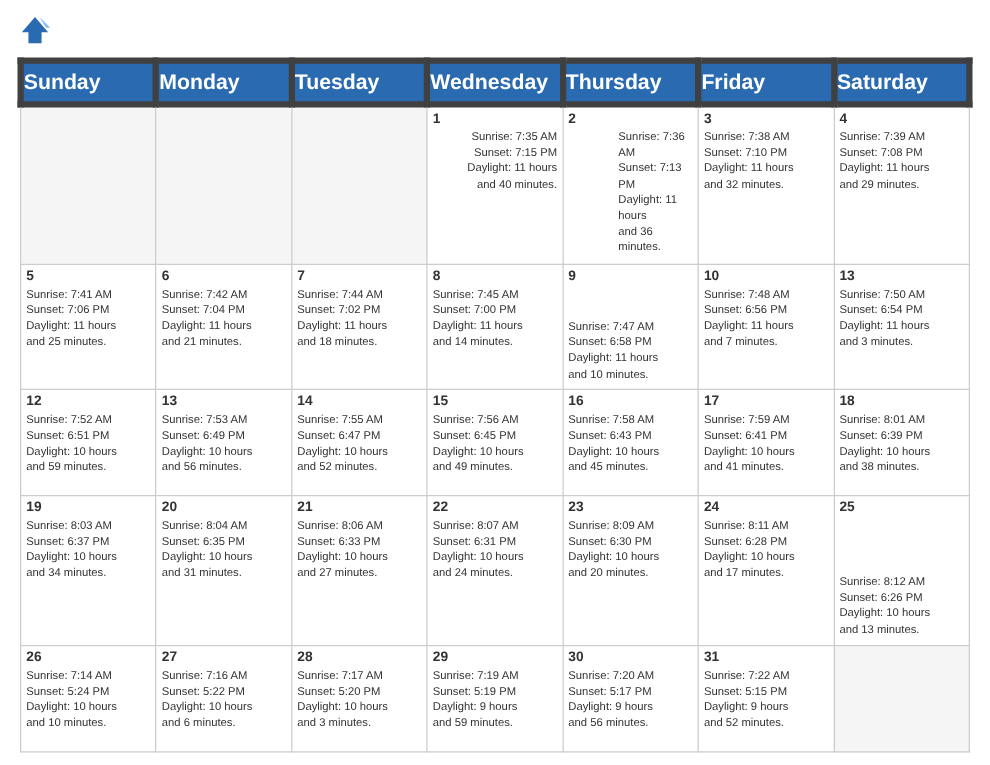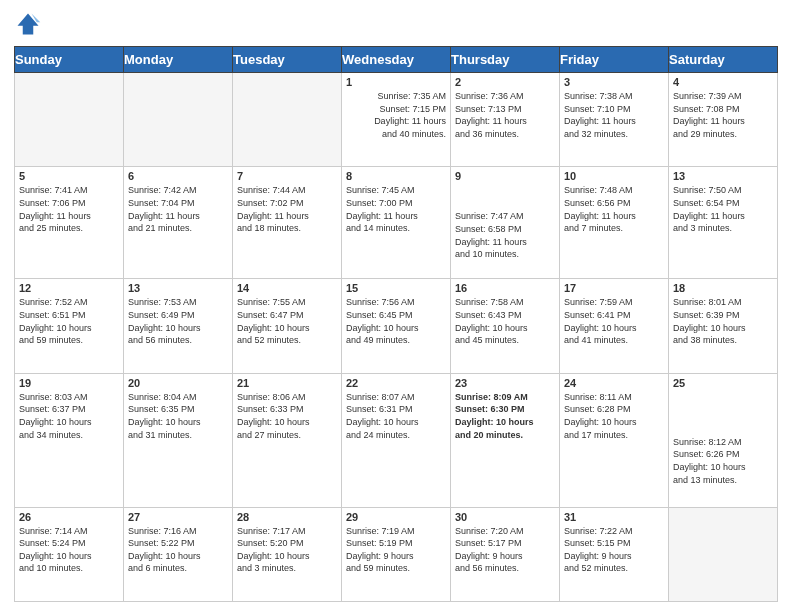--- a/index.html
+++ b/index.html
@@ -56,24 +56,24 @@
     .calendar {
       flex: 1;
       border: 1px solid #ccc;
       border-collapse: collapse;
       width: 100%;
       table-layout: fixed;
     }
     .calendar th {
       background: #2a6ab1;
       color: #fff;
-      font-size: 13px;
+      font-size: 17px;
       font-weight: bold;
       padding: 5px 0;
-      border: 1px solid #404040;
+      border: 5px solid #404040;
       text-align: left;
     }
     .calendar td {
       vertical-align: top;
       border: 1px solid #ccc;
       padding: 3px 4px;
       font-size: 9.5px;
       color: #333;
       background: #fff;
       height: 82px;
@@ -137,21 +137,21 @@
           <td class="empty"></td>
           <td>
             <span class="day-number">1</span>
             <div class="day-info" style="white-space: pre-line; text-align: right;">Sunrise: 7:35 AM
 Sunset: 7:15 PM
 Daylight: 11 hours
 and 40 minutes.</div>
           </td>
           <td>
             <span class="day-number">2</span>
-            <div class="day-info" style="white-space: pre-line;">Sunrise: 7:36 AM
+            <div class="day-info" style="white-space: pre-line; margin-left: 40px;">Sunrise: 7:36 AM
 Sunset: 7:13 PM
 Daylight: 11 hours
 and 36 minutes.</div>
           </td>
           <td>
             <span class="day-number">3</span>
             <div class="day-info" style="white-space: pre-line;">Sunrise: 7:38 AM
 Sunset: 7:10 PM
 Daylight: 11 hours
 and 32 minutes.</div>
@@ -290,21 +290,21 @@
           </td>
           <td>
             <span class="day-number">22</span>
             <div class="day-info" style="white-space: pre-line;">Sunrise: 8:07 AM
 Sunset: 6:31 PM
 Daylight: 10 hours
 and 24 minutes.</div>
           </td>
           <td>
             <span class="day-number">23</span>
-            <div class="day-info" style="white-space: pre-line; font-weight: bold;">Sunrise: 8:09 AM
+            <div class="day-info" style="white-space: pre-line;">Sunrise: 8:09 AM
 Sunset: 6:30 PM
 Daylight: 10 hours
 and 20 minutes.</div>
           </td>
           <td>
             <span class="day-number">24</span>
             <div class="day-info" style="white-space: pre-line;">Sunrise: 8:11 AM
 Sunset: 6:28 PM
 Daylight: 10 hours
 and 17 minutes.</div>

